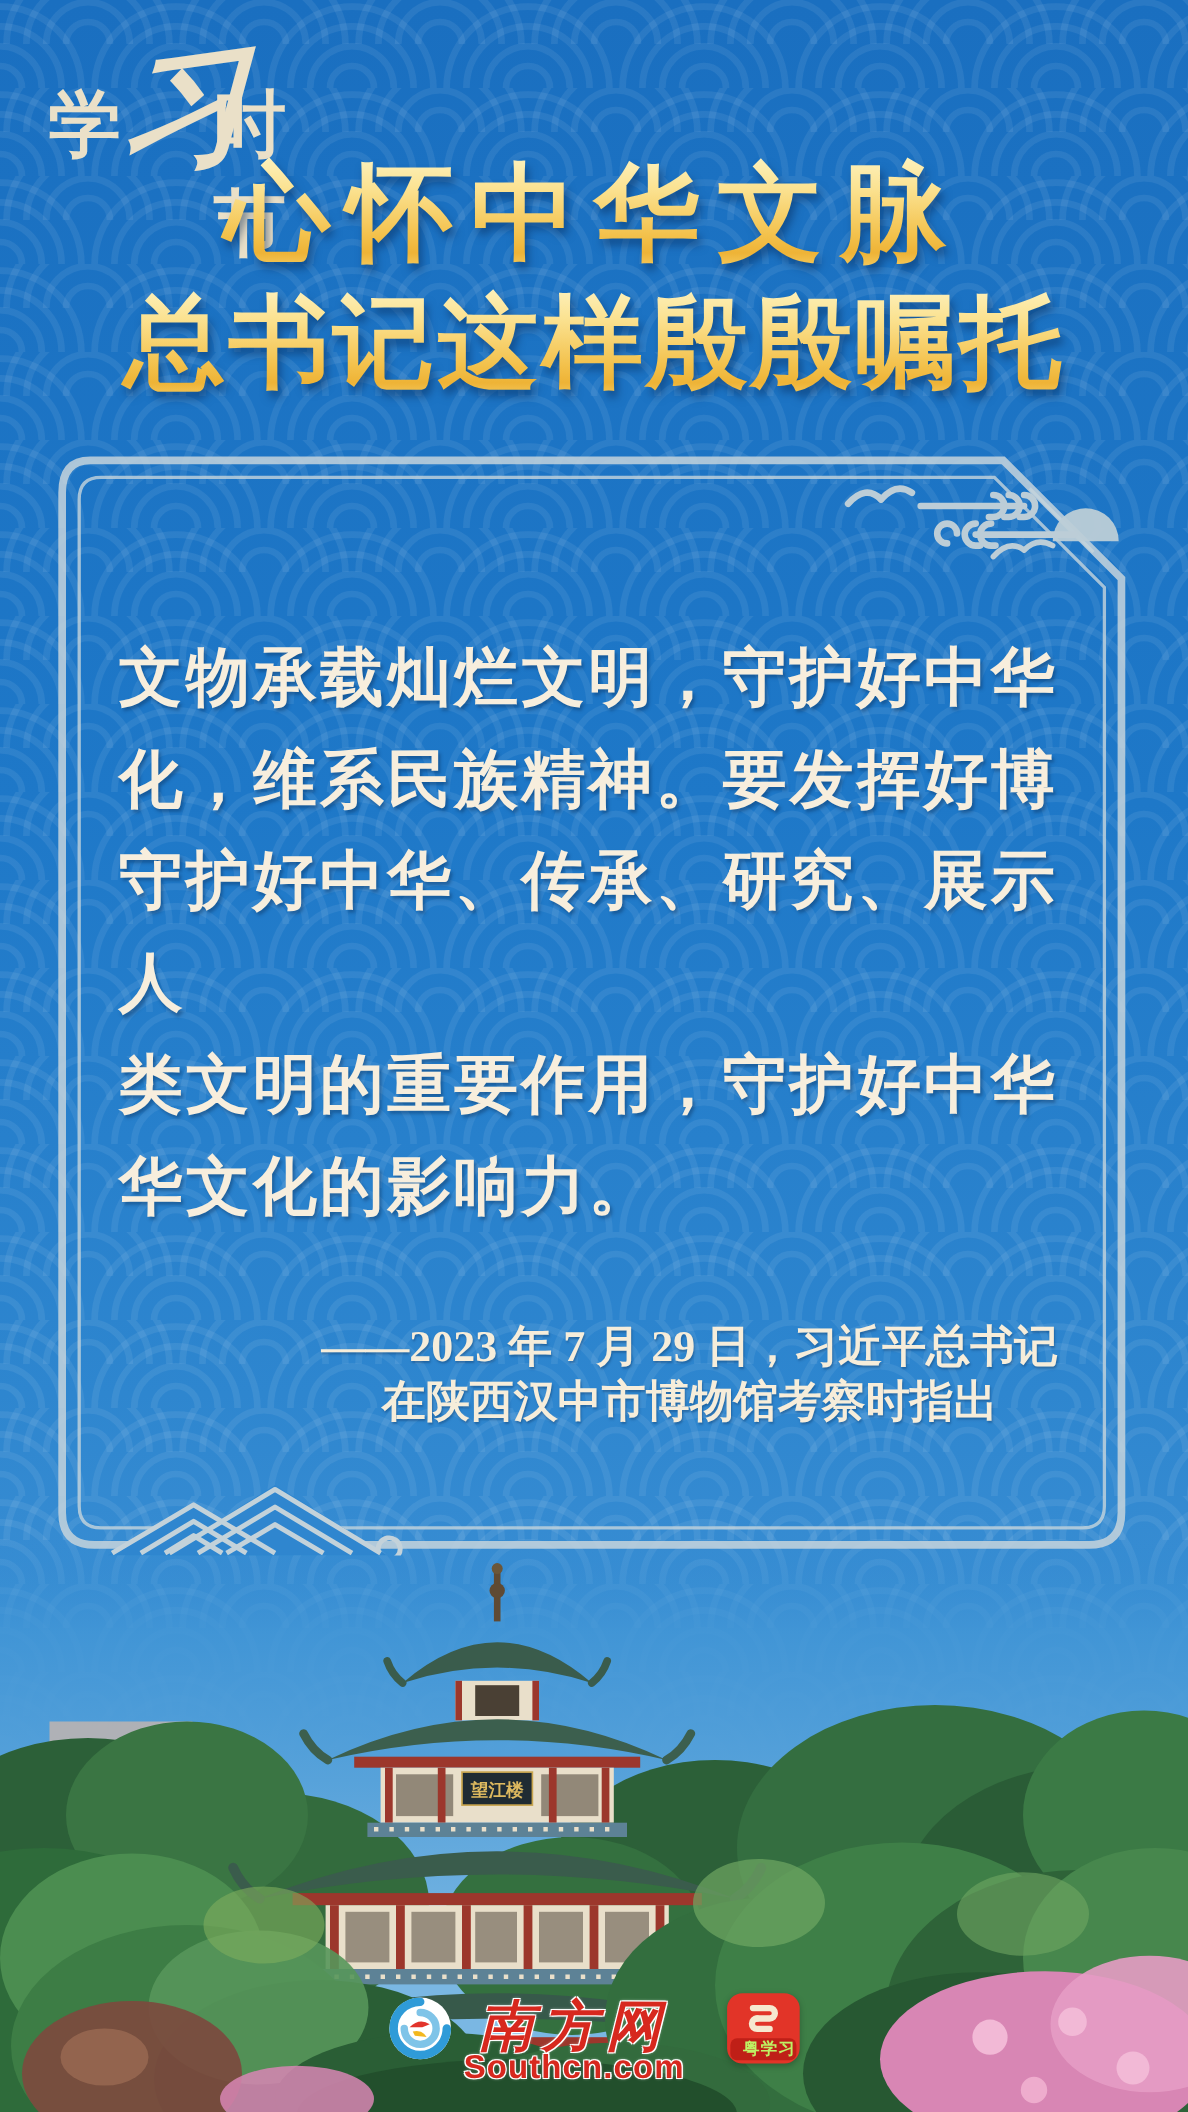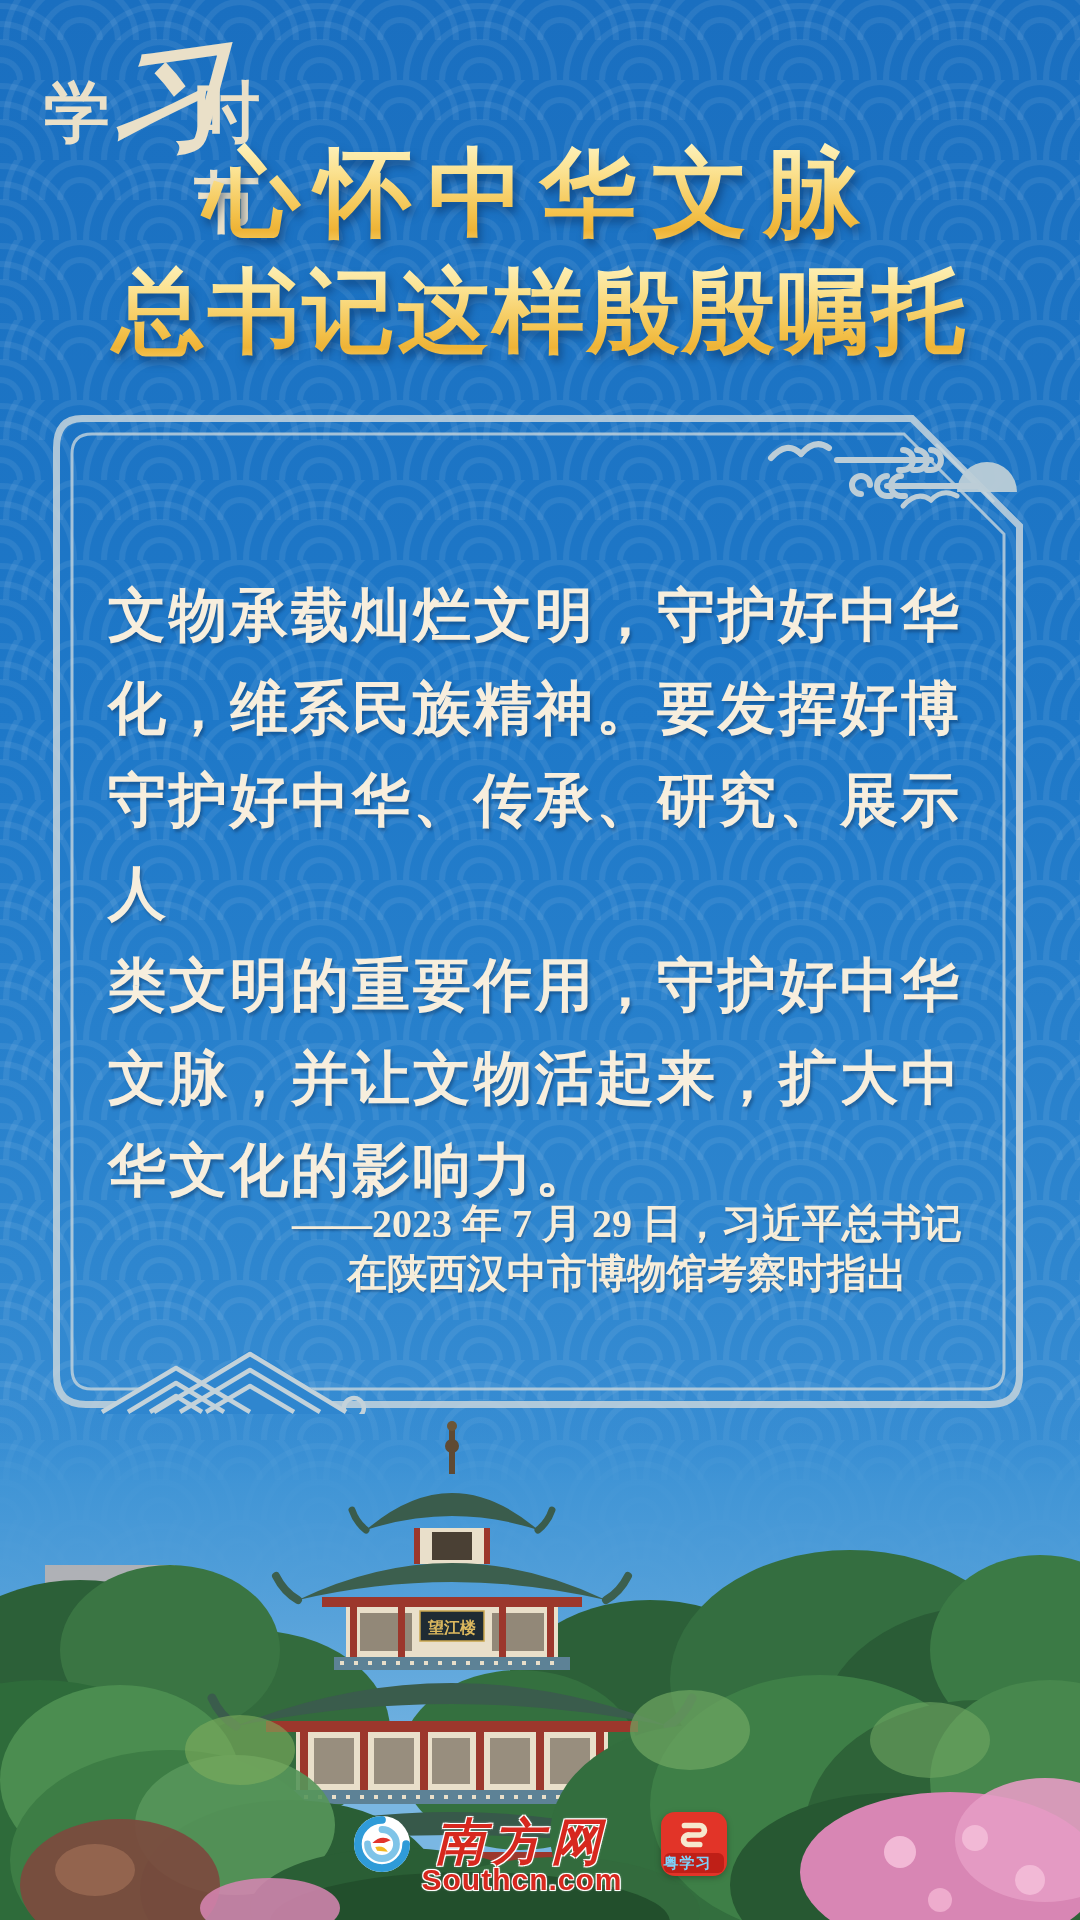--- a/index.html
+++ b/index.html
@@ -42,21 +42,21 @@
   .southcn{display:flex;align-items:center;gap:10px;}
   .southcn-txt{display:flex;flex-direction:column;align-items:center;}
   .southcn-name{font-family:"Liberation Serif",serif;font-weight:900;font-style:italic;
       font-size:50px;letter-spacing:8px;color:#d7281e;line-height:52px;
       text-shadow:0 0 3px #fff,1px 1px 0 #fff,-1px -1px 0 #fff,1px -1px 0 #fff,-1px 1px 0 #fff;margin-top:20px;}
   .southcn-domain{font-size:30px;font-weight:700;letter-spacing:1px;color:#d7281e;line-height:24px;
       text-shadow:0 0 3px #fff,1px 1px 0 #fff,-1px -1px 0 #fff,1px -1px 0 #fff,-1px 1px 0 #fff;}
   .yuexuexi{position:relative;width:66px;height:64px;background:#e23428;border-radius:14px;
       box-shadow:0 2px 6px rgba(0,0,0,.25);}
   .yuexuexi-pill{position:absolute;left:3px;right:3px;bottom:3px;height:20px;background:#bf1f17;
-      border-radius:6px;color:#7dd3fc;font-size:15px;font-weight:700;text-align:left;line-height:20px;letter-spacing:1px;}
+      border-radius:6px;color:#bef264;font-size:15px;font-weight:700;text-align:right;line-height:20px;letter-spacing:1px;}
   .yuexuexi svg{position:absolute;left:13px;top:4px;}
 </style>
 </head>
 <body>
 
 <div class="poster">
 
   <svg class="layer" width="1080" height="1920">
     <defs>
       <pattern id="sg" width="160" height="80" patternUnits="userSpaceOnUse">
@@ -269,21 +269,20 @@
   <div class="main-title">
     <div class="title-line1 gold-text">心怀中华文脉</div>
     <div class="title-line2 gold-text">总书记这样殷殷嘱托</div>
   </div>
 
   <div class="quote-text">
     <div>文物承载灿烂文明，守护好中华</div>
     <div>化，维系民族精神。要发挥好博</div>
     <div>守护好中华、传承、研究、展示人</div>
     <div>类文明的重要作用，守护好中华</div>
-    <div>文脉，并让文物活起来，扩大中</div>
     <div>华文化的影响力。</div>
   </div>
 
   <div class="attribution">
     <div>——2023 年 7 月 29 日，习近平总书记</div>
     <div>在陕西汉中市博物馆考察时指出</div>
   </div>
 
   <div class="footer-logos">
     <div class="southcn">

